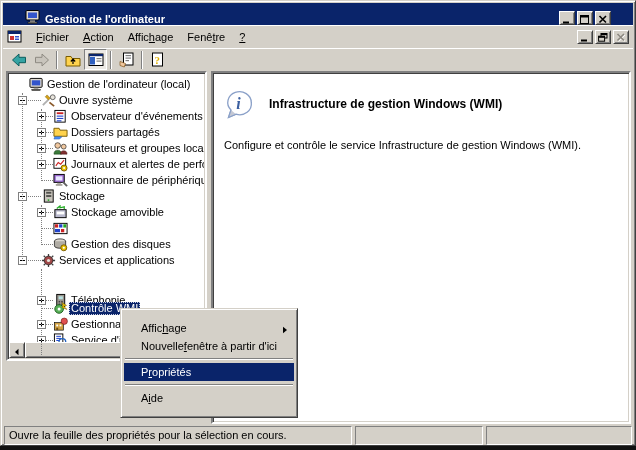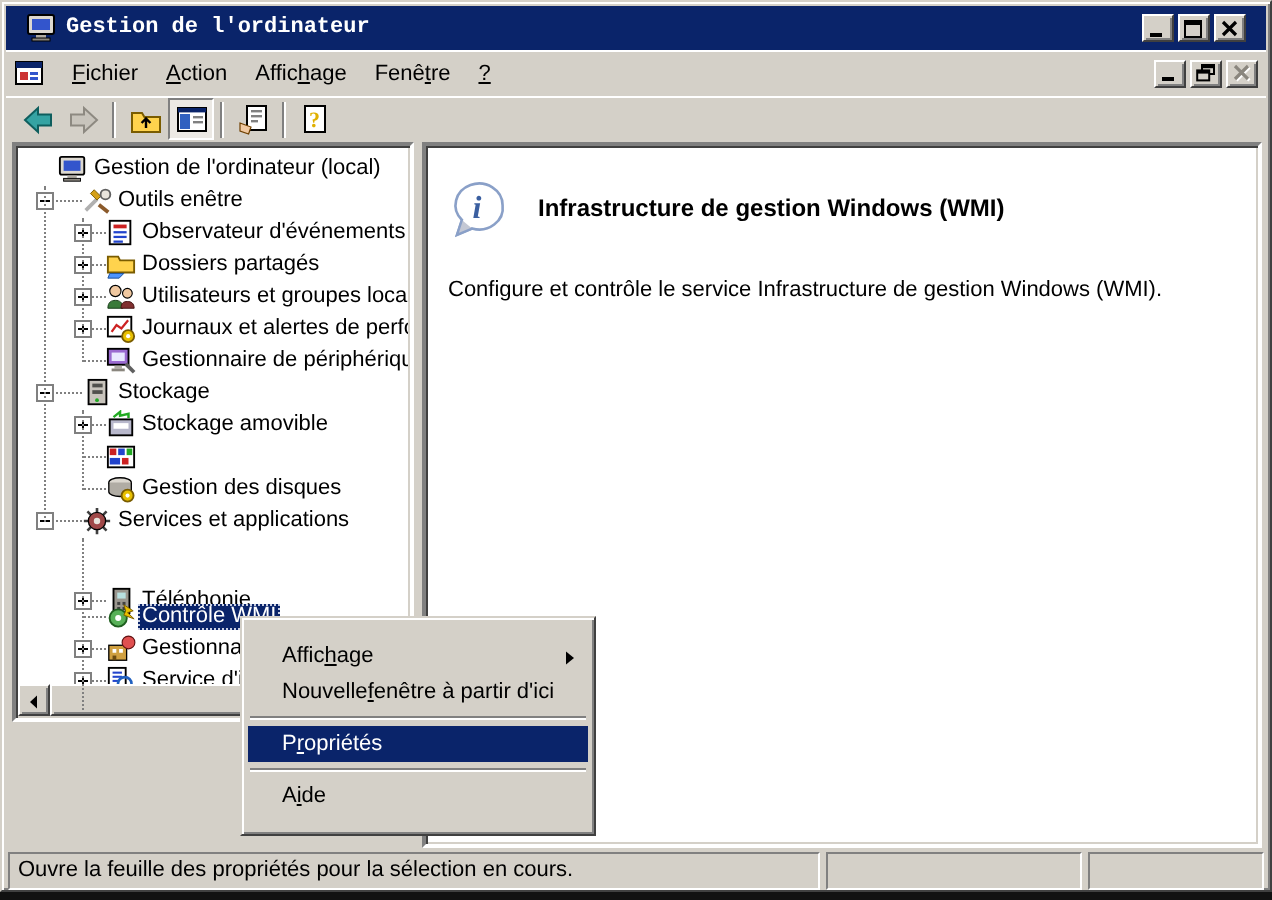--- a/index.html
+++ b/index.html
@@ -5,21 +5,21 @@
   html,body{margin:0;padding:0;background:#111;width:636px;height:450px;overflow:hidden;
     font-family:"Liberation Sans",sans-serif;font-size:11px;color:#000;cursor:default;
     -webkit-font-smoothing:none;}
   #window{position:absolute;left:0;top:0;width:636px;height:446px;background:#D4D0C8;
     border:1px solid;border-color:#d4d0c8 #404040 #404040 #d4d0c8;
     box-shadow:inset 1px 1px 0 #fff, inset -1px -1px 0 #808080;box-sizing:border-box;}
   #inner{position:absolute;inset:2px;overflow:visible;}
 
   
   .titlebar{position:absolute;left:0;top:0;right:0;height:22px;background:#0A246A;
-    display:flex;align-items:center;padding:0 8px;font-family:Liberation Mono, monospace;}
+    display:flex;align-items:flex-end;padding:0 20px;}
   .titlebar .ticon{width:16px;height:16px;margin:0 4px 0 2px;flex:none;}
   .titlebar .ttext{color:#fff;font-weight:bold;flex:1;white-space:nowrap;overflow:hidden;}
   .winbtns{display:flex;gap:2px;margin-right:2px;}
   .wbtn{width:16px;height:14px;background:#D4D0C8;border:1px solid;border-color:#fff #404040 #404040 #fff;
     box-shadow:inset 1px 1px 0 #d4d0c8, inset -1px -1px 0 #808080;display:flex;align-items:center;justify-content:center;box-sizing:border-box;}
   .wbtn .icon{width:10px;height:9px;display:block;}
 
   
   .menubar{position:absolute;left:0;top:22px;right:0;height:23px;background:#D4D0C8;
     display:flex;align-items:center;border-bottom:1px solid #808080;box-shadow:inset 0 1px 0 #fff;}
@@ -76,21 +76,21 @@
     border:1px solid;border-color:#d4d0c8 #404040 #404040 #d4d0c8;
     box-shadow:inset 1px 1px 0 #fff, inset -1px -1px 0 #808080;padding:10px 0;box-sizing:border-box;}
   .cmenu-item{height:18px;display:flex;align-items:center;padding:0 2px 0 17px;position:relative;margin:0 3px;}
   .cmenu-item.hilite{background:#0A246A;color:#fff;}
   .cmenu-item .subarrow{position:absolute;right:5px;top:5px;width:8px;height:8px;}
   .cmenu-sep{height:0;border-top:1px solid #808080;border-bottom:1px solid #fff;margin:3px 4px;}
 
   
   .statusbar{position:absolute;left:1px;right:1px;top:423px;height:19px;display:flex;gap:3px;background:#D4D0C8;align-items:stretch;}
   .spanel{border:1px solid;border-color:#808080 #fff #fff #808080;padding:2px 4px;white-space:nowrap;overflow:hidden;box-sizing:border-box;}
-  .spanel.p1{flex:none;width:406px;}
+  .spanel.p1{flex:none;width:348px;}
   .spanel.p2{flex:none;width:128px;}
   .spanel.p3{flex:1;}
   u{text-decoration:underline;}
 </style>
 </head>
 <body>
 
 <div id="window">
   <div id="inner">
 
@@ -220,21 +220,21 @@
           </div>
           <div class="tree-row" style="top: 19px;">
             <span class="tstub" style="left: 13px; width: 19px; top: 7px;"></span>
             <span class="texp minus" style="left: 9px;"></span>
             <span class="icon" style="left: 32px;"><svg viewBox="0 0 16 16">
                 <path d="M2 13L8 7" stroke="#b0b0b0" stroke-width="2"></path>
                 <path d="M6.5 2l3.5 3.5-2 2L4.5 4z" fill="#d4a017" stroke="#7a5c00" stroke-width="0.5"></path>
                 <path d="M9 10l5 4" stroke="#8b5a2b" stroke-width="2"></path>
                 <circle cx="12.5" cy="4.5" r="2.6" fill="#e8e4dc" stroke="#606060"></circle>
               </svg></span>
-            <span class="tlabel" style="left: 48px;">Outils enêtre</span>
+            <span class="tlabel" style="left: 48px;">Ouvre système</span>
           </div>
           <div class="tree-row" style="top: 35px; padding-left: 28px;">
             <span class="tstub" style="left: 32px; width: 12px; top: 7px;"></span>
             <span class="texp plus" style="left: 28px;"></span>
             <span class="icon" style="left: 44px;"><svg viewBox="0 0 16 16">
                 <rect x="2" y="1.5" width="11" height="12.5" fill="#fff" stroke="#000"></rect>
                 <rect x="4" y="3.5" width="7" height="2" fill="#cc2222"></rect>
                 <rect x="4" y="7" width="7" height="1.2" fill="#2244cc"></rect>
                 <rect x="4" y="9.5" width="7" height="1.2" fill="#2244cc"></rect>
                 <rect x="4" y="12" width="5" height="1.2" fill="#2244cc"></rect>

